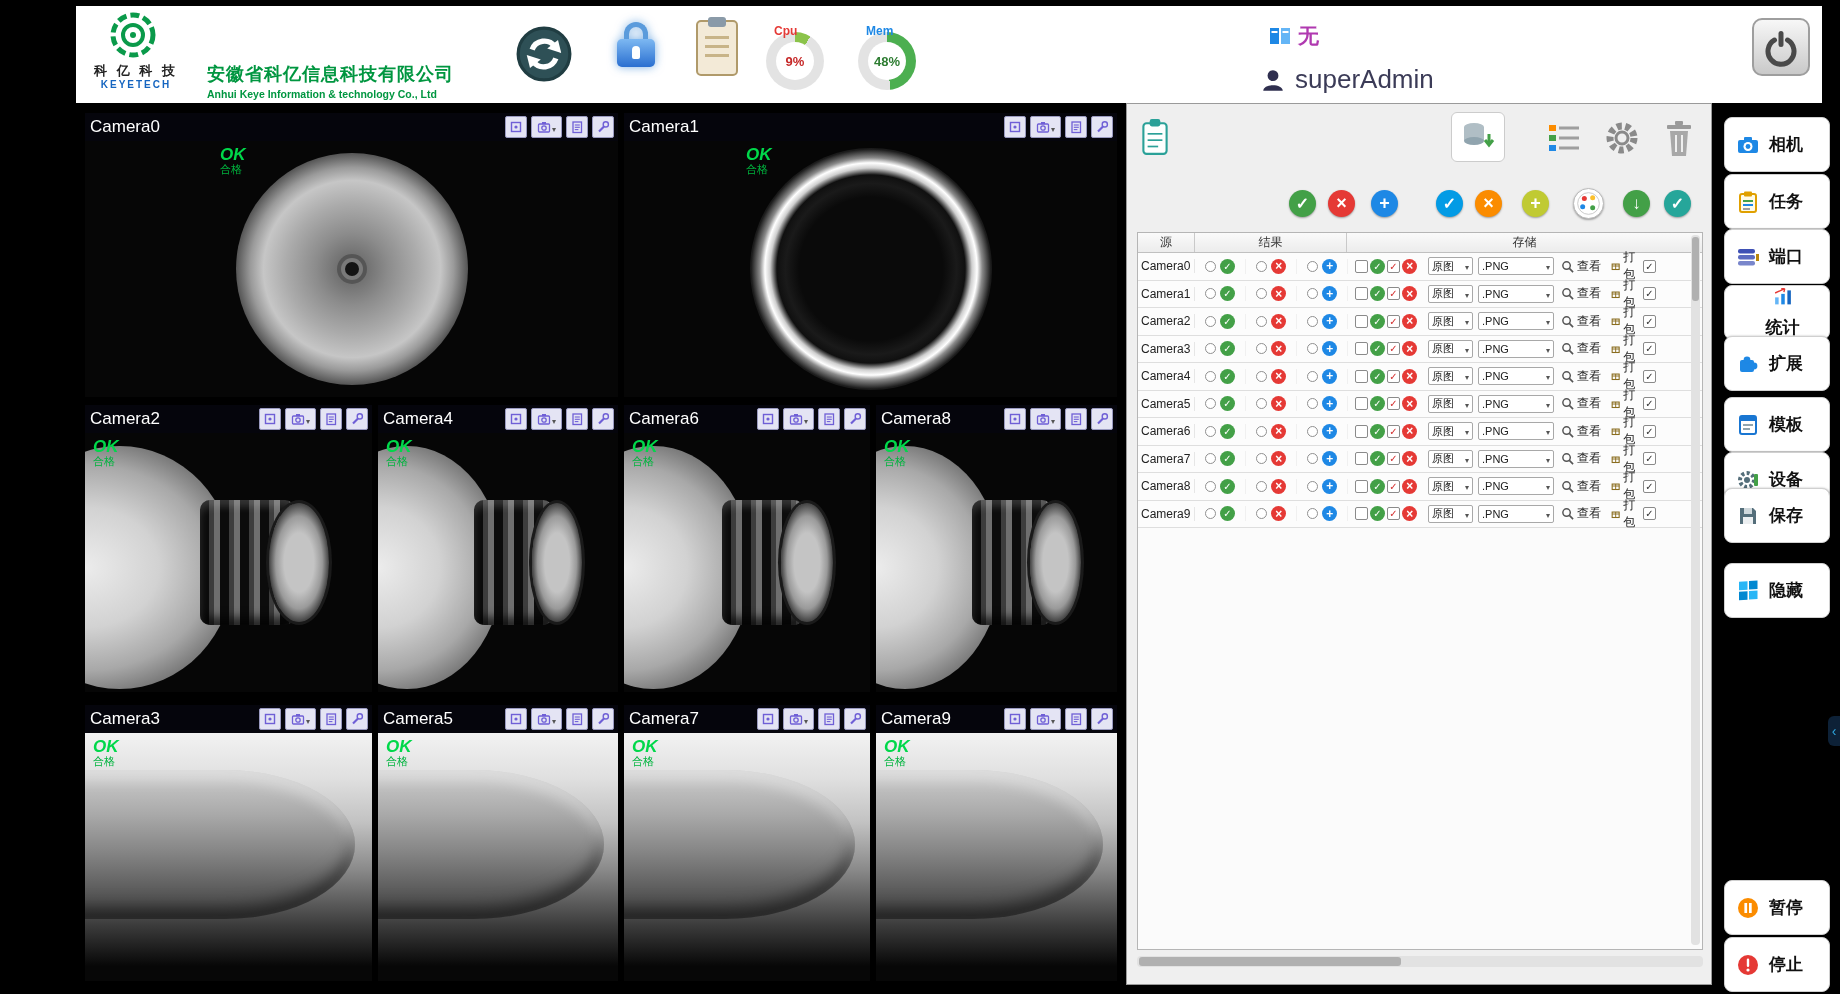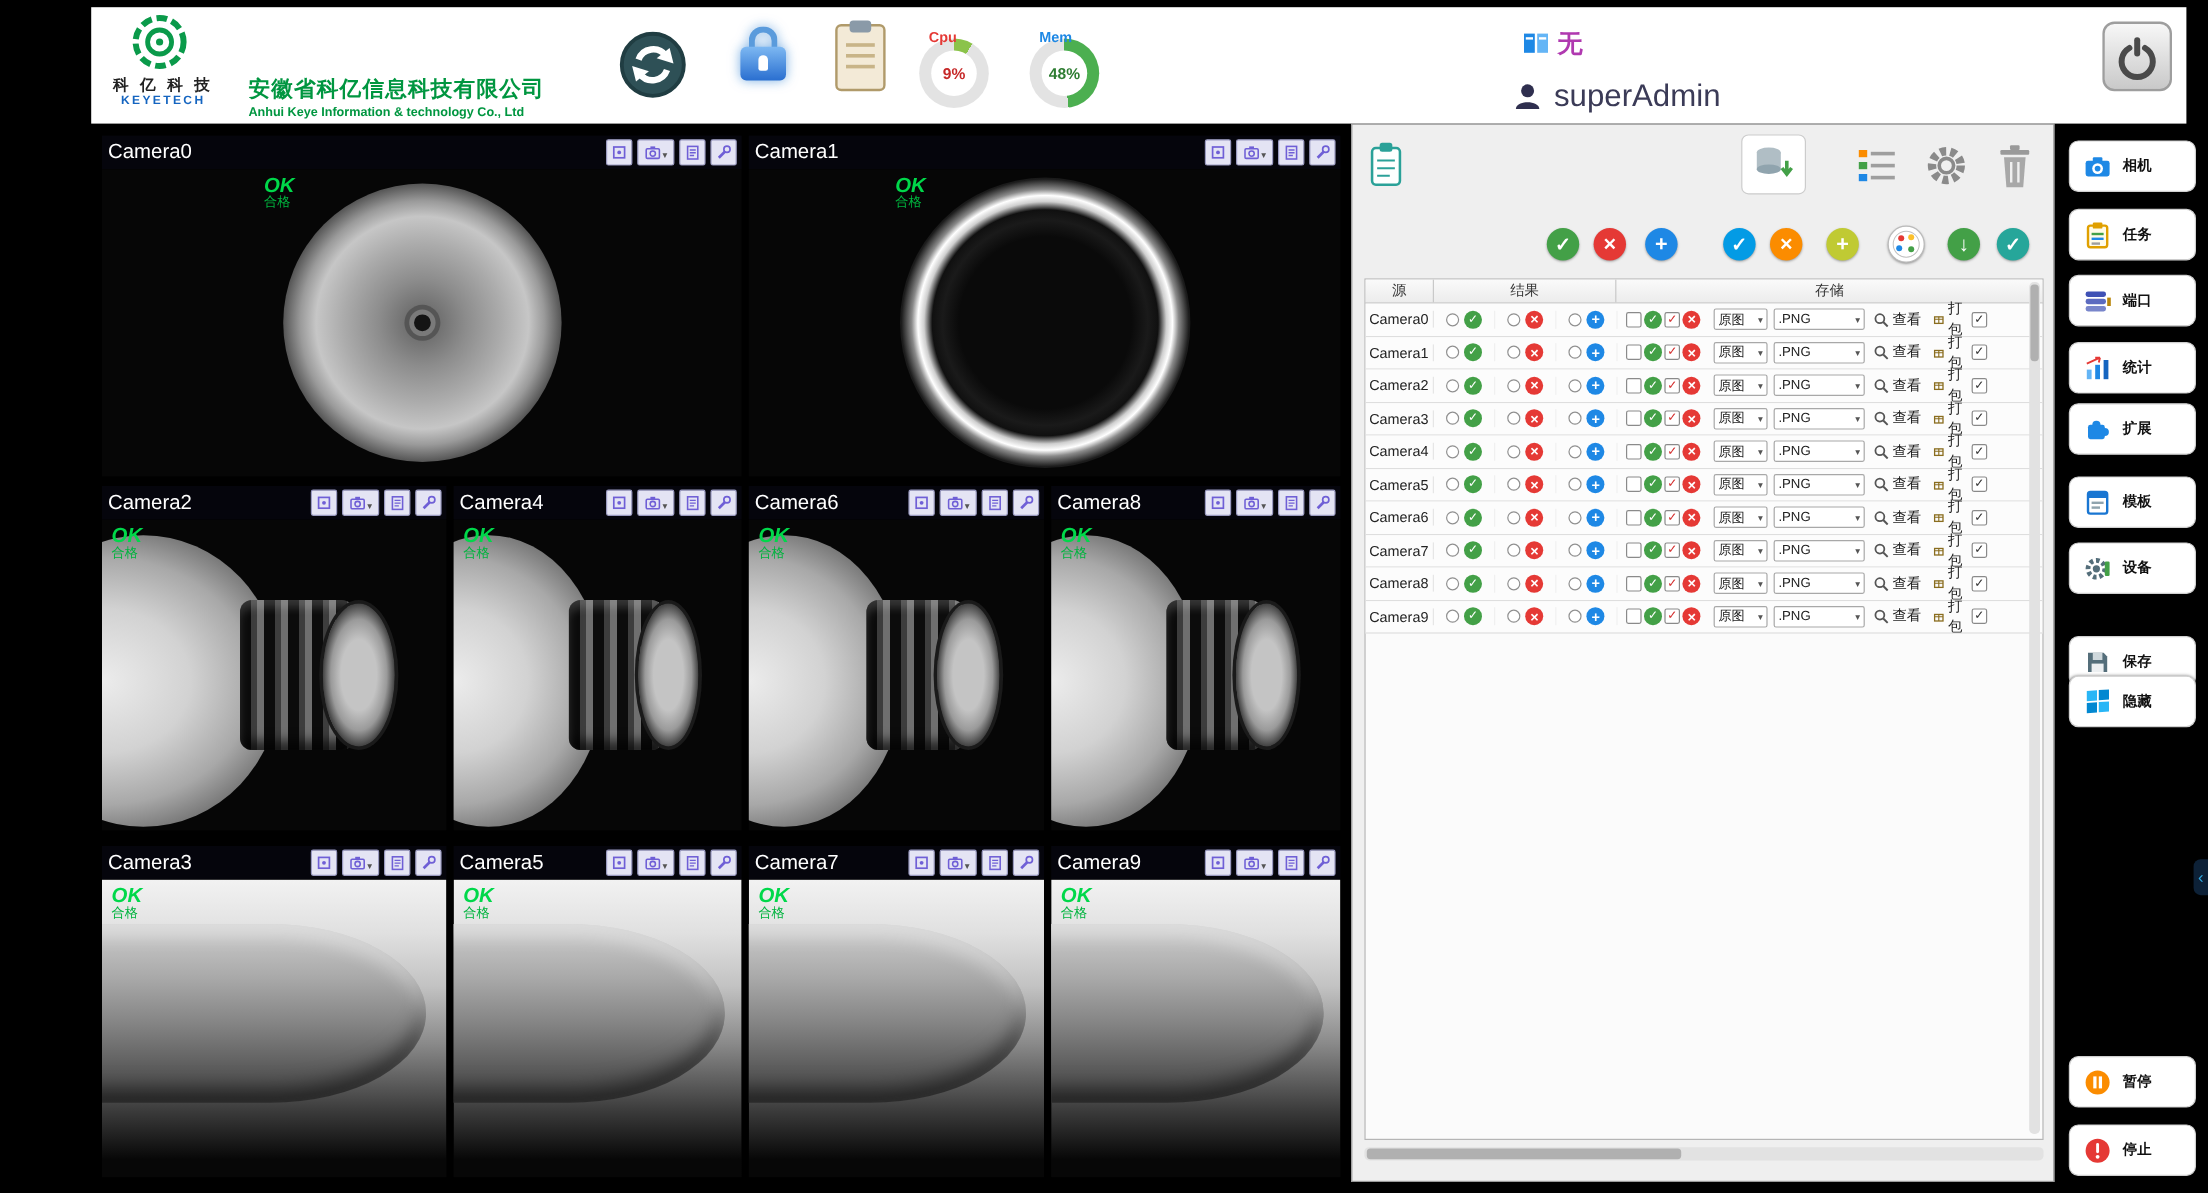--- a/index.html
+++ b/index.html
@@ -123,23 +123,23 @@
   .select{height:18px;background:#fff;border:1px solid #a8a8a8;border-radius:2px;display:flex;align-items:center;justify-content:space-between;padding:0 3px;font-size:11px;color:#222;box-sizing:border-box;cursor:pointer;}
   .sel-type{width:45px;margin-left:4px;}
   .sel-fmt{width:76px;margin-left:5px;}
   .caret::before{content:"▾";font-size:8px;color:#555;}
   .rlink{display:flex;align-items:center;gap:3px;font-size:12px;color:#222;cursor:pointer;}
   .rlink.view{margin-left:7px;width:50px;}
   .rlink.pack{width:31px;}
   .cb-end{margin-left:1px;}
 
   
-  .sb-btn{position:absolute;left:1724px;width:106px;height:43px;background:#fff;border:1px solid #d0d0d0;border-radius:8px;display:flex;align-items:center;gap:9px;padding-left:11px;box-sizing:border-box;box-shadow:0 1px 3px rgba(0,0,0,.6);font-size:12px;font-weight:bold;color:#111;cursor:pointer;}
-  #sb-0{top:117px;} #sb-1{top:174px;} #sb-2{top:229px;} #sb-3{top:285px;} #sb-4{top:336px;}
-  #sb-5{top:397px;} #sb-6{top:452px;} #sb-7{top:530px;align-items:center;} #sb-8{top:563px;}
+  .sb-btn{position:absolute;left:1724px;width:106px;height:55px;background:#fff;border:1px solid #d0d0d0;border-radius:8px;display:flex;align-items:center;gap:9px;padding-left:11px;box-sizing:border-box;box-shadow:0 1px 3px rgba(0,0,0,.6);font-size:17px;font-weight:bold;color:#111;cursor:pointer;}
+  #sb-0{top:117px;} #sb-1{top:174px;} #sb-2{top:229px;} #sb-3{top:285px;flex-direction:column;} #sb-4{top:336px;}
+  #sb-5{top:397px;} #sb-6{top:452px;} #sb-7{top:488px;align-items:center;} #sb-8{top:563px;}
   #sb-pause{top:880px;} #sb-stop{top:937px;}
   .collapse-tab{position:absolute;left:1828px;top:716px;width:12px;height:30px;background:#0d2137;border-radius:6px 0 0 6px;color:#2fa8e0;display:flex;align-items:center;justify-content:center;font-size:14px;cursor:pointer;}
 </style>
 </head>
 <body>
 
 <div id="app">
 
   <div id="header">
     <svg class="logo-mark" viewBox="0 0 58 52">

